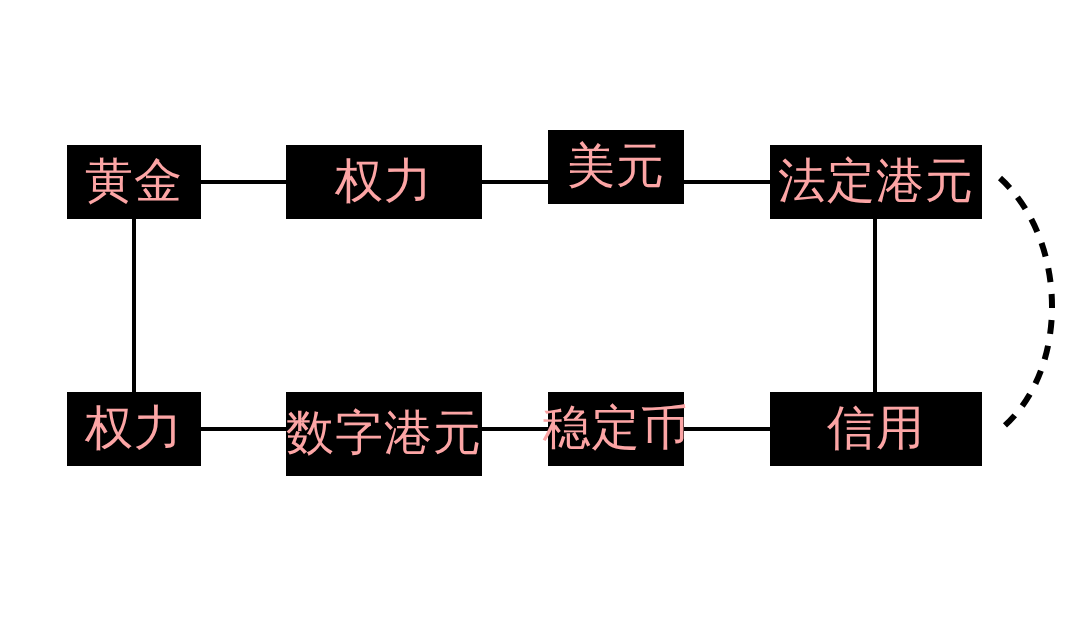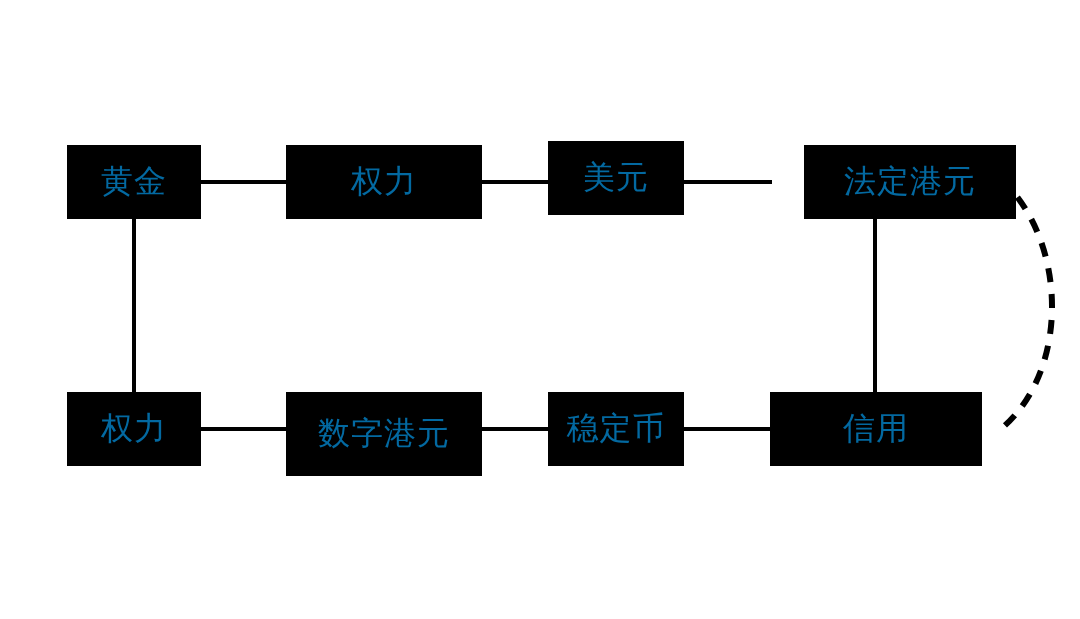--- a/index.html
+++ b/index.html
@@ -22,25 +22,25 @@
     left: 0;
     top: 0;
     width: 1080px;
     height: 619px;
     pointer-events: none;
   }
   .node {
     position: absolute;
     box-sizing: border-box;
     background: #000000;
-    color: #0369a1;
+    color: #fca5a5;
     display: flex;
     align-items: center;
     justify-content: center;
-    font-size: 32px;
+    font-size: 48px;
     line-height: 1;
     letter-spacing: 1px;
     white-space: nowrap;
     font-weight: 400;
   }
   .node-label {
     display: block;
     transform: translateY(-1px);
   }
 </style>
@@ -65,25 +65,25 @@
   </svg>
 
   <div class="node" style="left:67px; top:145px; width:134px; height:74px;">
     <span class="node-label">黄金</span>
   </div>
 
   <div class="node" style="left:286px; top:145px; width:196px; height:74px;">
     <span class="node-label">权力</span>
   </div>
 
-  <div class="node" style="left:548px; top:141px; width:136px; height:74px;">
+  <div class="node" style="left:548px; top:130px; width:136px; height:74px;">
     <span class="node-label">美元</span>
   </div>
 
-  <div class="node" style="left:770px; top:145px; width:212px; height:74px;margin-left:34px;">
+  <div class="node" style="left:770px; top:145px; width:212px; height:74px;">
     <span class="node-label">法定港元</span>
   </div>
 
   <div class="node" style="left:67px; top:392px; width:134px; height:74px;">
     <span class="node-label">权力</span>
   </div>
 
   <div class="node" style="left:286px; top:392px; width:196px; height:84px;">
     <span class="node-label">数字港元</span>
   </div>

